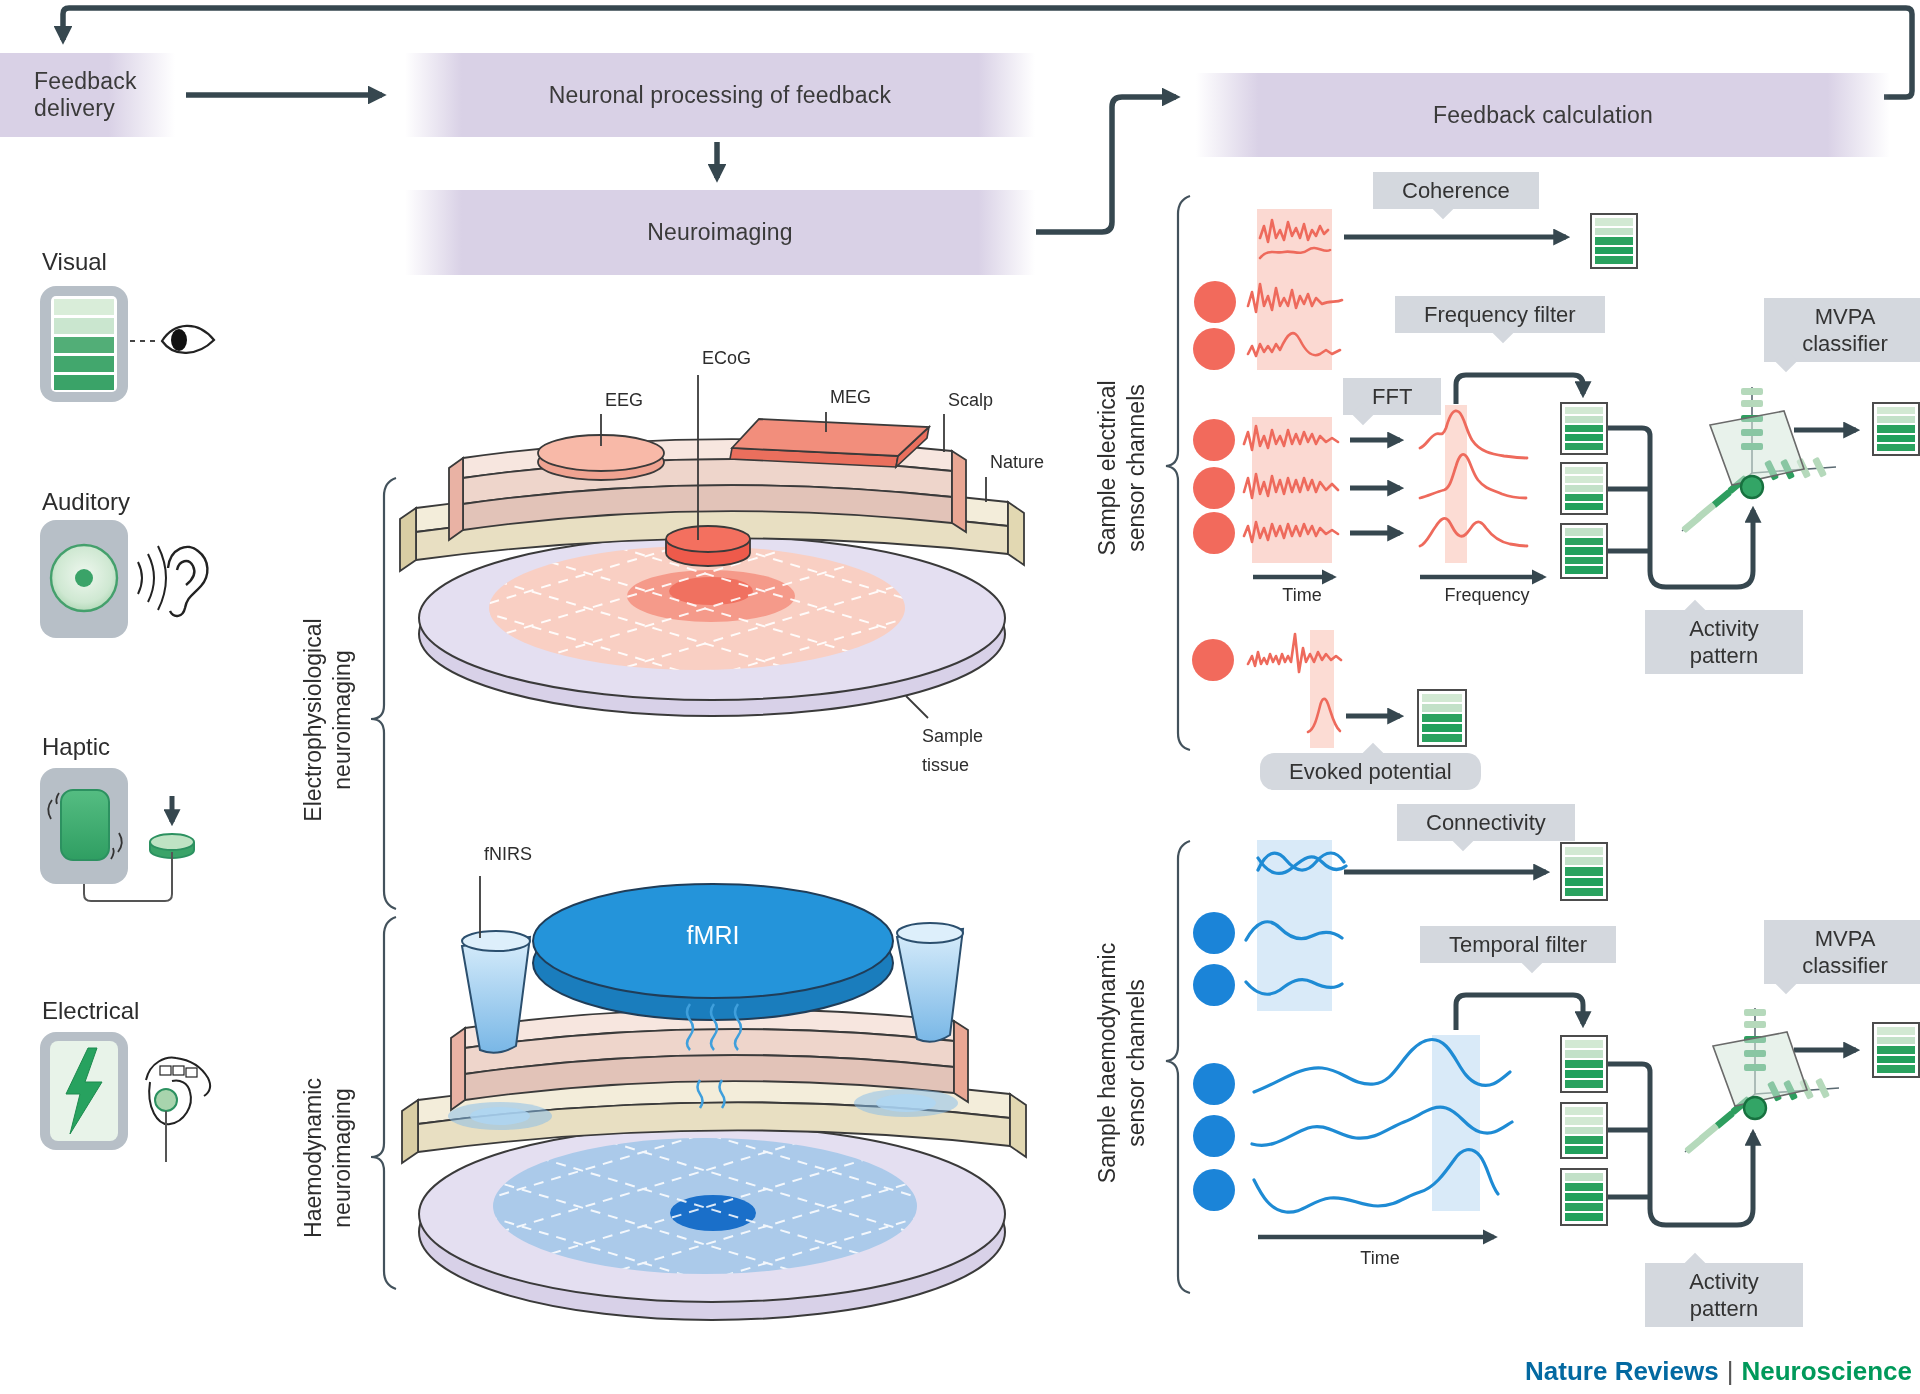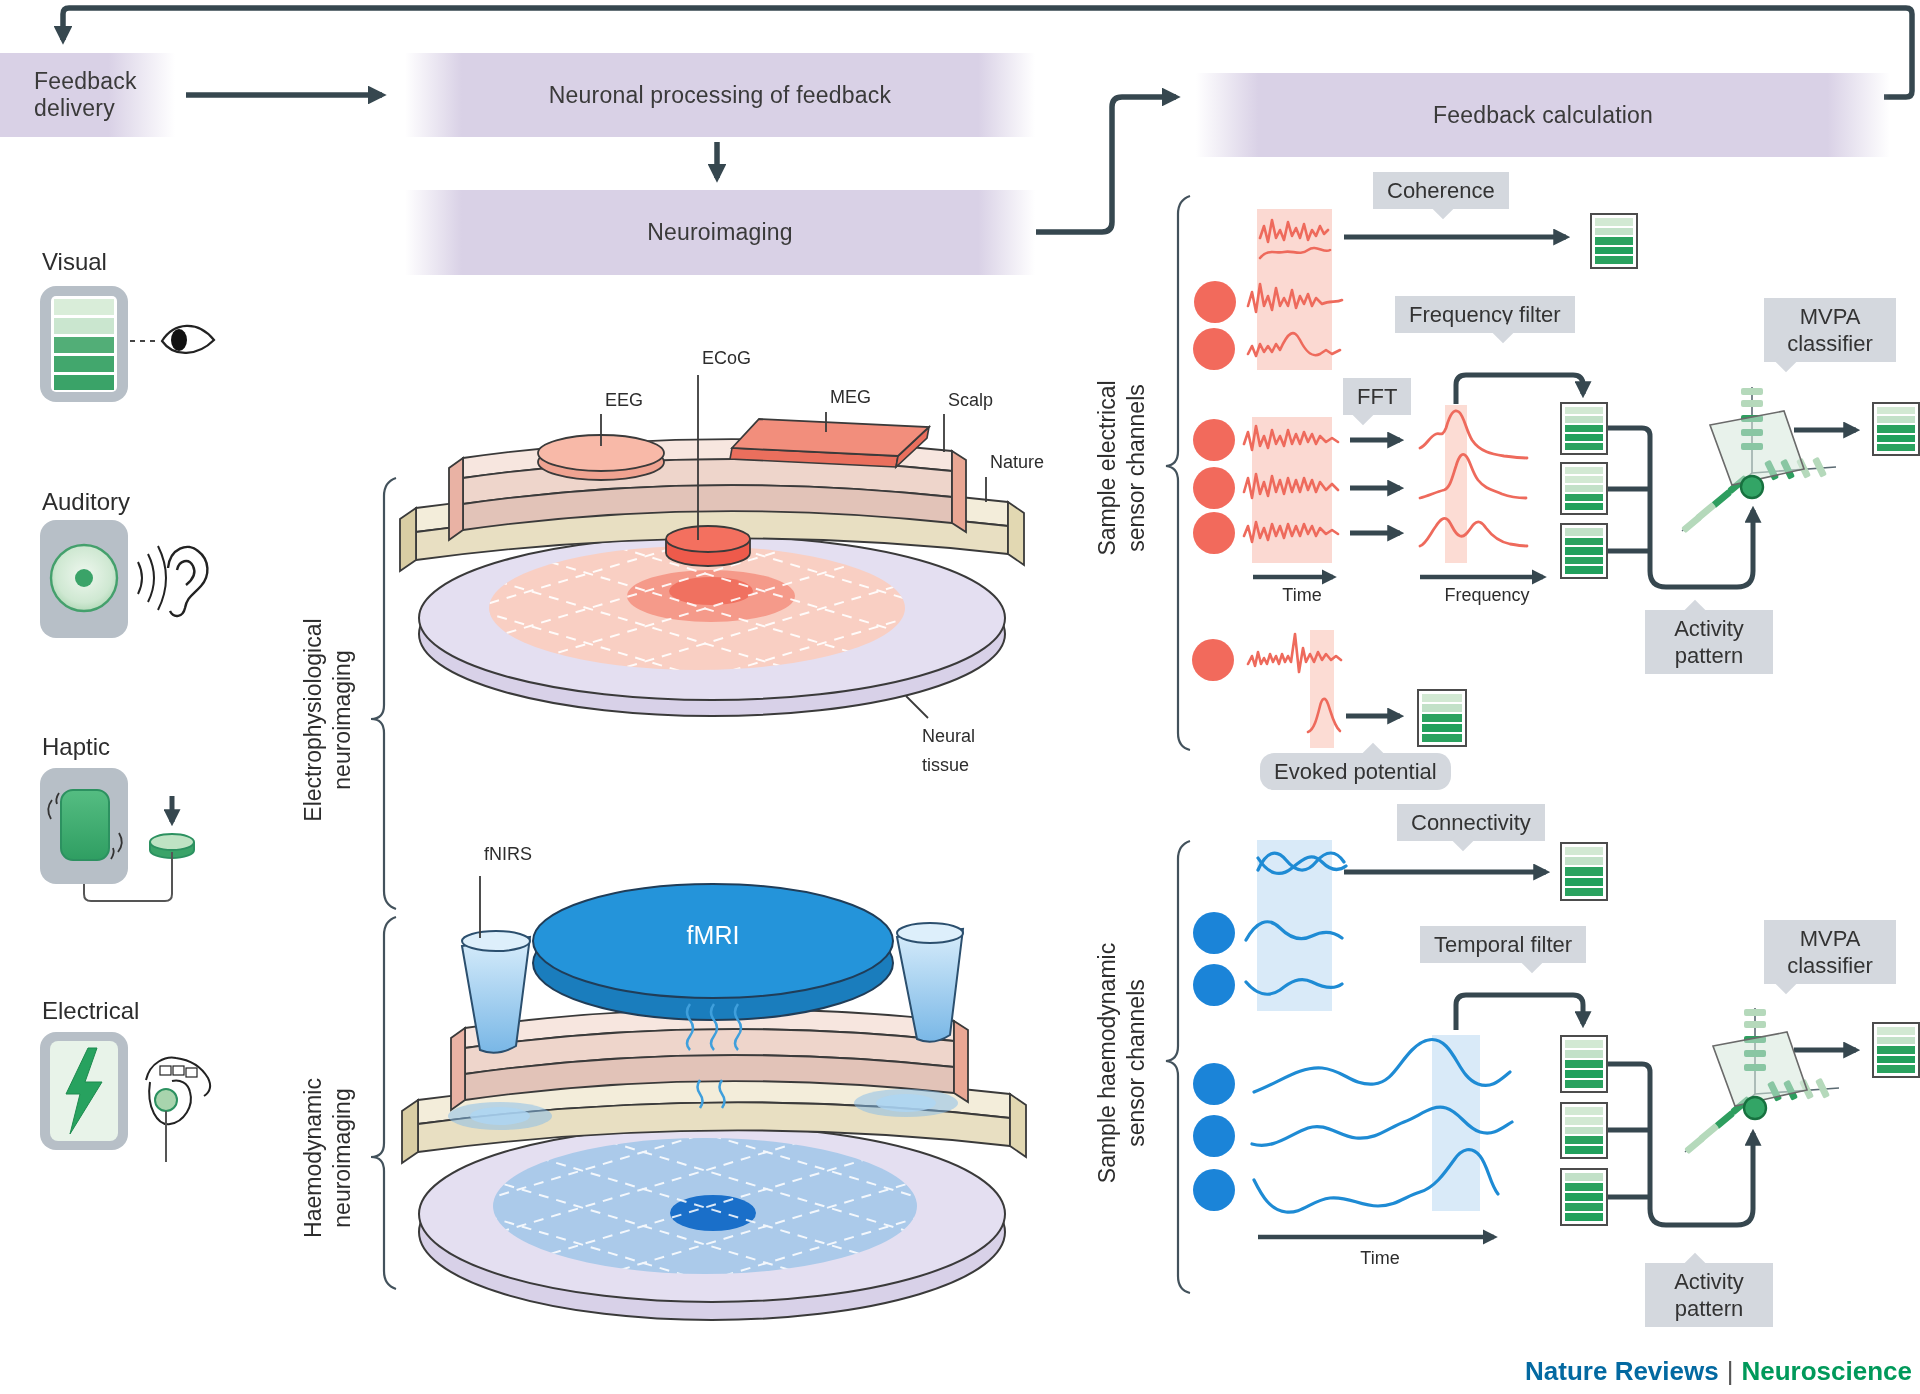--- a/index.html
+++ b/index.html
@@ -16,21 +16,21 @@
   .fade-right { background:linear-gradient(90deg, #d9d1e6 0%, #d9d1e6 62%, rgba(217,209,230,0) 100%); }
 
   .label { position:absolute; font-size:18px; color:#2d2d2d; white-space:nowrap; }
   .label.wrap { white-space:normal; }
   .vlabel {
     position:absolute; transform:rotate(-90deg); transform-origin:center;
     text-align:center; font-size:23px; line-height:29px; color:#2d2d2d; white-space:nowrap;
   }
 
   .co { position:absolute; background:#d4d8de; color:#333; font-size:22px; line-height:27px;
-        padding:5px 14px; text-align:center; }
+        padding:5px 29px; text-align:center; }
   .co .tail { position:absolute; width:16px; height:16px; background:#d4d8de; transform:rotate(45deg); }
   .tail-b { bottom:-7px; } .tail-t { top:-7px; }
 
   .bars { position:absolute; background:#fff; border:2px solid #4c4c4c; padding:3px;
           display:flex; flex-direction:column; gap:2px; box-sizing:border-box; }
   .bars span { flex:1; }
   .bars span.l1{background:#d2e9d3;} .bars span.l2{background:#c2e1c8;}
   .bars span.d{background:#2aa25f;} .bars span.d2{background:#21a05c;}
 
   .footer { position:absolute; right:8px; top:1356px; font-size:26px; white-space:nowrap; }
@@ -382,21 +382,21 @@
 <div class="vlabel" style="left:158px;top:1129px;width:340px;height:58px;">
   <span>Haemodynamic</span><br>
   <span>neuroimaging</span>
 </div>
 
 <div class="label" style="left:605px;top:390px;">EEG</div>
 <div class="label" style="left:702px;top:348px;">ECoG</div>
 <div class="label" style="left:830px;top:387px;">MEG</div>
 <div class="label" style="left:948px;top:390px;">Scalp</div>
 <div class="label" style="left:990px;top:452px;">Nature</div>
-<div class="label wrap" style="left:922px;top:722px;width:92px;line-height:29px;">Neural tissue</div>
+<div class="label wrap" style="left:922px;top:722px;width:92px;line-height:29px;">Sample tissue</div>
 <div class="label" style="left:484px;top:844px;">fNIRS</div>
 <div class="fmri-label">fMRI</div>
 
 <div class="vlabel" style="left:957px;top:439px;width:330px;height:58px;">
   <span>Sample electrical</span><br>
   <span>sensor channels</span>
 </div>
 <div class="vlabel" style="left:932px;top:1034px;width:380px;height:58px;">
   <span>Sample haemodynamic</span><br>
   <span>sensor channels</span>

